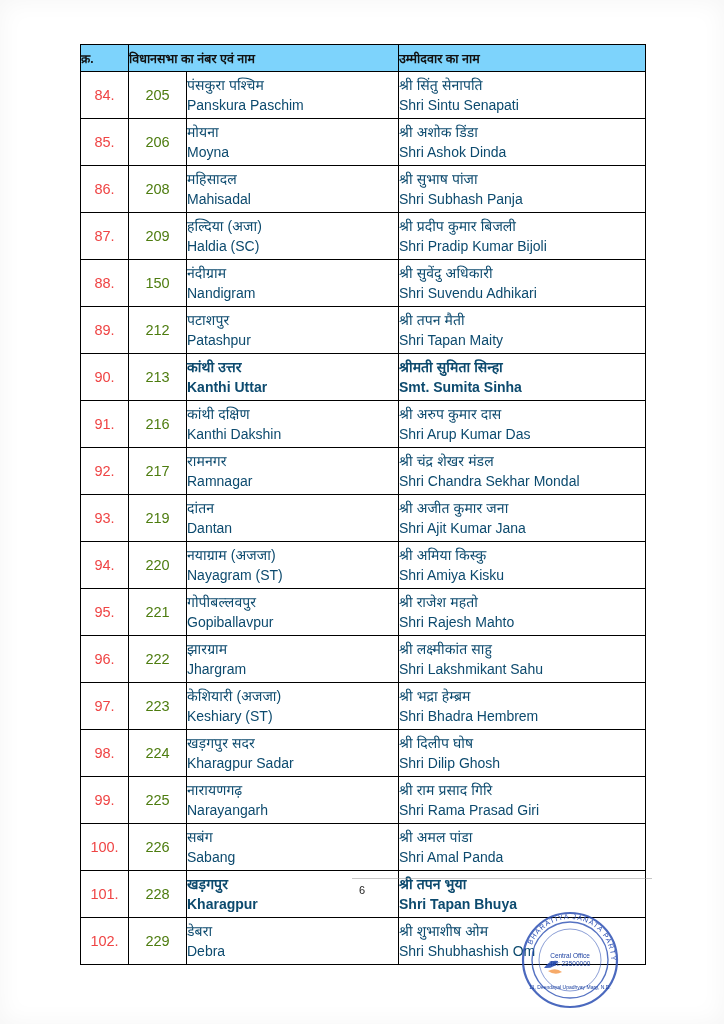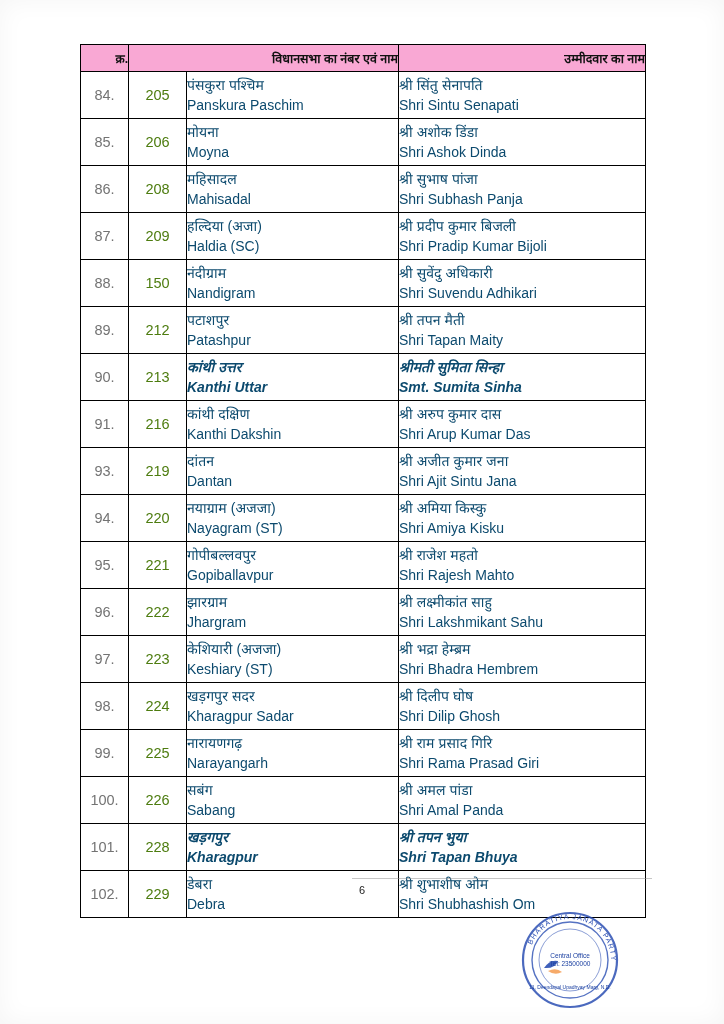--- a/index.html
+++ b/index.html
@@ -39,37 +39,37 @@
     border: 1px solid #000000;
     padding: 0;
     vertical-align: middle;
   }
   .col-sr { width: 48px; }
   .col-no { width: 58px; }
   .col-ac { width: 212px; }
   .col-cand { width: 247px; }
 
   thead th {
-    background: #f9a8d4;
+    background: #7dd3fc;
     height: 26px;
     font-size: 12.5px;
     font-weight: bold;
-    text-align: right;
+    text-align: left;
     color: #111;
   }
   thead th.sr-head {
     font-size: 12px;
   }
   .row-cell {
     height: 46px;
   }
   .sr {
     text-align: center;
     font-size: 14.5px;
-    color: #737373;
+    color: #ef4444;
   }
   .acno {
     text-align: center;
     font-size: 14.5px;
     color: #4d7c0f;
   }
   .acname, .candname {
     padding-left: 10px;
     font-size: 14px;
     line-height: 1.45;
@@ -79,21 +79,20 @@
     display: block;
     font-size: 14px;
     letter-spacing: 0.1px;
   }
   .en {
     display: block;
     font-size: 14px;
   }
   .bold .hi, .bold .en {
     font-weight: bold;
-    font-style: italic;
   }
   .page-number {
     position: absolute;
     left: 0;
     top: 884px;
     width: 724px;
     text-align: center;
     font-size: 11px;
     color: #222;
   }
@@ -262,29 +261,41 @@
             <td class="acname row-cell">
               <span class="hi">कांथी दक्षिण</span>
               <span class="en">Kanthi Dakshin</span>
             </td>
             <td class="candname row-cell">
               <span class="hi">श्री अरुप कुमार दास</span>
               <span class="en">Shri Arup Kumar Das</span>
             </td>
           </tr>
           <tr class="row-cell">
+            <td class="sr row-cell">92.</td>
+            <td class="acno row-cell">217</td>
+            <td class="acname row-cell">
+              <span class="hi">रामनगर</span>
+              <span class="en">Ramnagar</span>
+            </td>
+            <td class="candname row-cell">
+              <span class="hi">श्री चंद्र शेखर मंडल</span>
+              <span class="en">Shri Chandra Sekhar Mondal</span>
+            </td>
+          </tr>
+          <tr class="row-cell">
             <td class="sr row-cell">93.</td>
             <td class="acno row-cell">219</td>
             <td class="acname row-cell">
               <span class="hi">दांतन</span>
               <span class="en">Dantan</span>
             </td>
             <td class="candname row-cell">
               <span class="hi">श्री अजीत कुमार जना</span>
-              <span class="en">Shri Ajit Sintu Jana</span>
+              <span class="en">Shri Ajit Kumar Jana</span>
             </td>
           </tr>
           <tr class="row-cell">
             <td class="sr row-cell">94.</td>
             <td class="acno row-cell">220</td>
             <td class="acname row-cell">
               <span class="hi">नयाग्राम (अजजा)</span>
               <span class="en">Nayagram (ST)</span>
             </td>
             <td class="candname row-cell">

